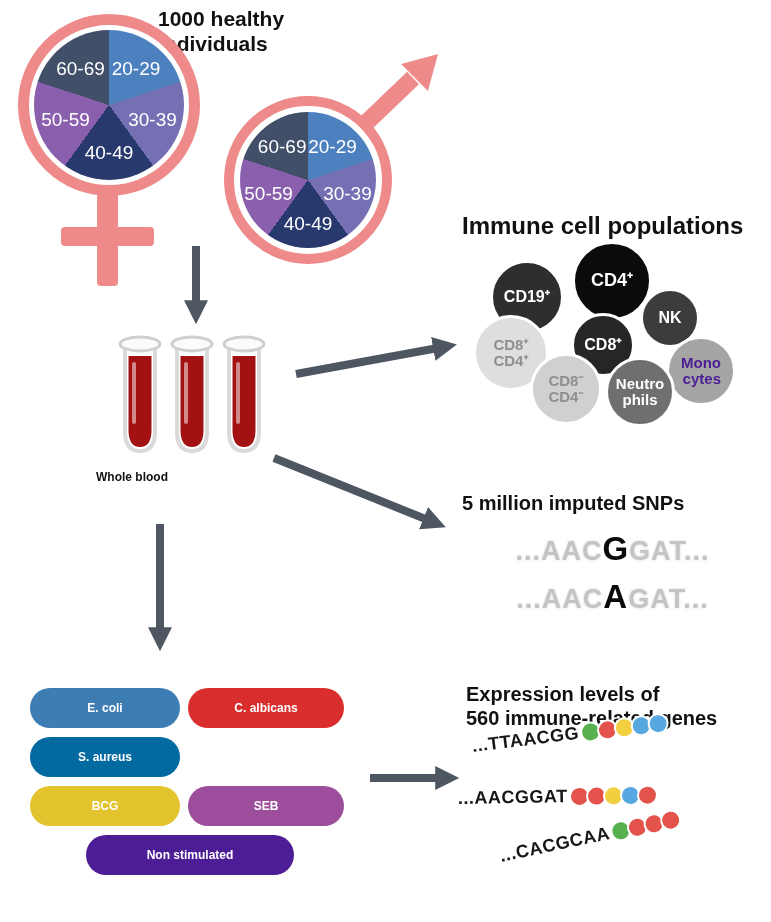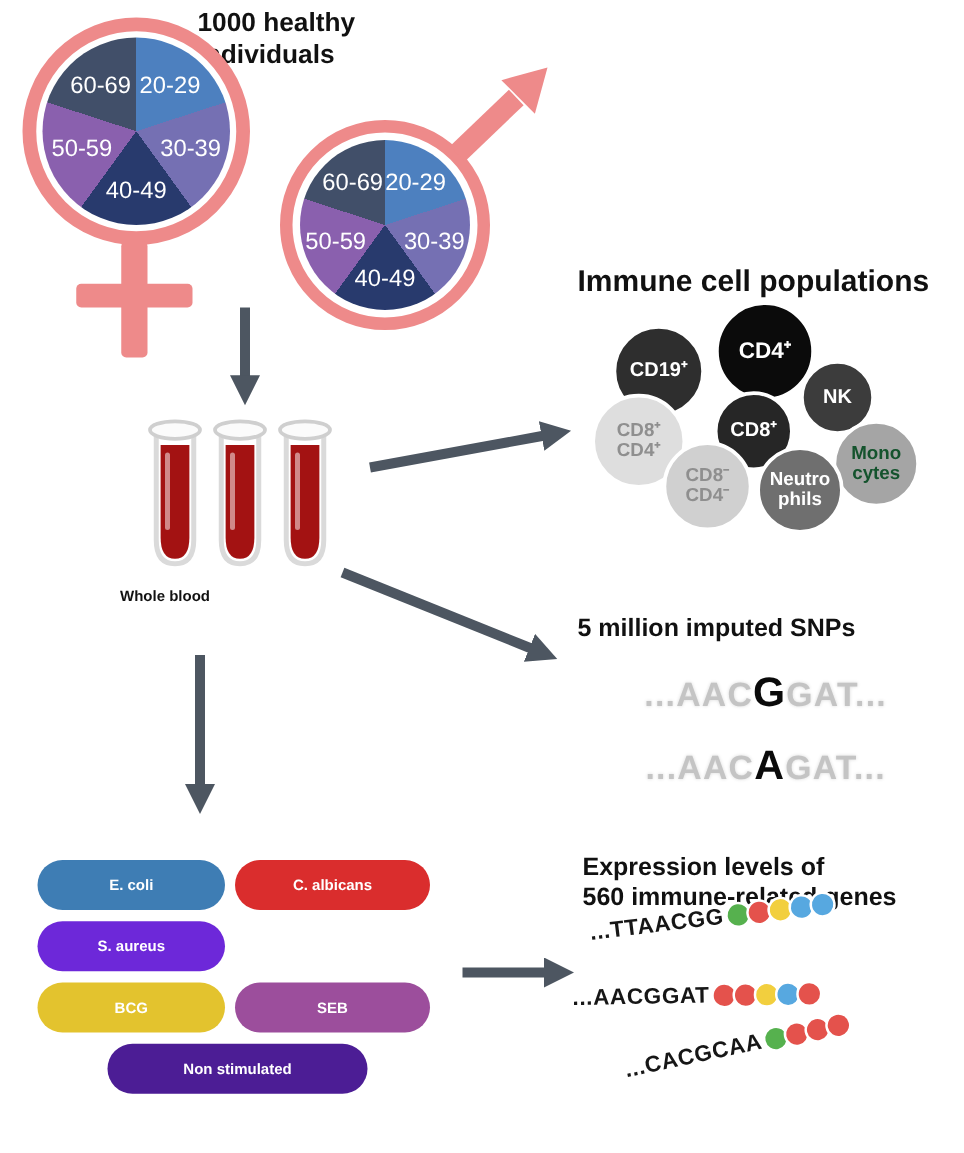--- a/index.html
+++ b/index.html
@@ -40,21 +40,21 @@
   .c0 { left:490px; top:260px; width:74px; height:74px; font-size:16px; }
   .c1 { left:572px; top:241px; width:80px; height:80px; font-size:18px; }
   .c2 { left:640px; top:288px; width:60px; height:60px; font-size:16px; }
   .c3 { left:473px; top:315px; width:76px; height:76px; font-size:15px; }
   .c4 { left:571px; top:313px; width:64px; height:64px; font-size:16px; }
   .c5 { left:666px; top:336px; width:70px; height:70px; font-size:15px; }
   .c6 { left:530px; top:353px; width:72px; height:72px; font-size:15px; }
   .c7 { left:605px; top:357px; width:70px; height:70px; font-size:15px; }
 
   .snp-seqs { position:absolute; left:455px; top:526px; width:315px; text-align:center; }
-  .snp-line { font-weight:bold; font-size:27px; line-height:56px; letter-spacing:1px; white-space:nowrap; }
+  .snp-line { font-weight:bold; font-size:27px; line-height:45px; letter-spacing:1px; white-space:nowrap; }
   .ghost   { color:#c4c4c4; text-shadow:0 0 3px #d9d9d9; }
   .variant { color:#0a0a0a; font-size:33px; }
 
   .pill { position:absolute; height:40px; border-radius:20px; color:#ffffff; font-weight:bold; font-size:12px;
           display:flex; align-items:center; justify-content:center; }
   .p0 { left:30px;  top:688px; width:150px; }
   .p1 { left:188px; top:688px; width:156px; }
   .p2 { left:30px;  top:737px; width:150px; }
   .p3 { left:188px; top:737px; width:156px; }
   .p4 { left:30px;  top:786px; width:150px; }
@@ -144,21 +144,21 @@
   <div class="cell c1" style="background-color: rgb(11, 11, 11); color: rgb(255, 255, 255);">
     <span class="pre">CD4⁺</span>
   </div>
   <div class="cell c3" style="background-color: rgb(222, 222, 222); color: rgb(143, 143, 143);">
     <span class="pre">CD8⁺
 CD4⁺</span>
   </div>
   <div class="cell c4" style="background-color: rgb(38, 38, 38); color: rgb(255, 255, 255);">
     <span class="pre">CD8⁺</span>
   </div>
-  <div class="cell c5" style="background-color: rgb(165, 165, 165); color: #14532d;">
+  <div class="cell c5" style="background-color: rgb(165, 165, 165); color: #4c1d95; text-align: right;">
     <span class="pre">Mono
 cytes</span>
   </div>
   <div class="cell c6" style="background-color: rgb(208, 208, 208); color: rgb(143, 143, 143);">
     <span class="pre">CD8⁻
 CD4⁻</span>
   </div>
   <div class="cell c7" style="background-color: rgb(111, 111, 111); color: rgb(255, 255, 255);">
     <span class="pre">Neutro
 phils</span>
@@ -169,21 +169,21 @@
     <div class="snp-line">
       <span class="ghost">...AAC</span><span class="variant">G</span><span class="ghost">GAT...</span>
     </div>
     <div class="snp-line">
       <span class="ghost">...AAC</span><span class="variant">A</span><span class="ghost">GAT...</span>
     </div>
   </div>
 
   <div class="pill p0" style="background-color: rgb(62, 125, 180);">E. coli</div>
   <div class="pill p1" style="background-color: rgb(218, 45, 45);">C. albicans</div>
-  <div class="pill p2" style="background-color: #6d28d9;">S. aureus</div>
+  <div class="pill p2" style="background-color: #0369a1;">S. aureus</div>
   <div class="pill p4" style="background-color: rgb(227, 195, 46);">BCG</div>
   <div class="pill p5" style="background-color: rgb(156, 78, 156);">SEB</div>
   <div class="pill p6" style="background-color: #4c1d95;">Non stimulated</div>
 
   <div class="title expr-title">Expression levels of
 560 immune-related genes</div>
   <div class="read read1">
     <span class="seq">...TTAACGG</span>
     <span class="dots">
         <span class="dot" style="background-color: rgb(86, 177, 78);"></span>

